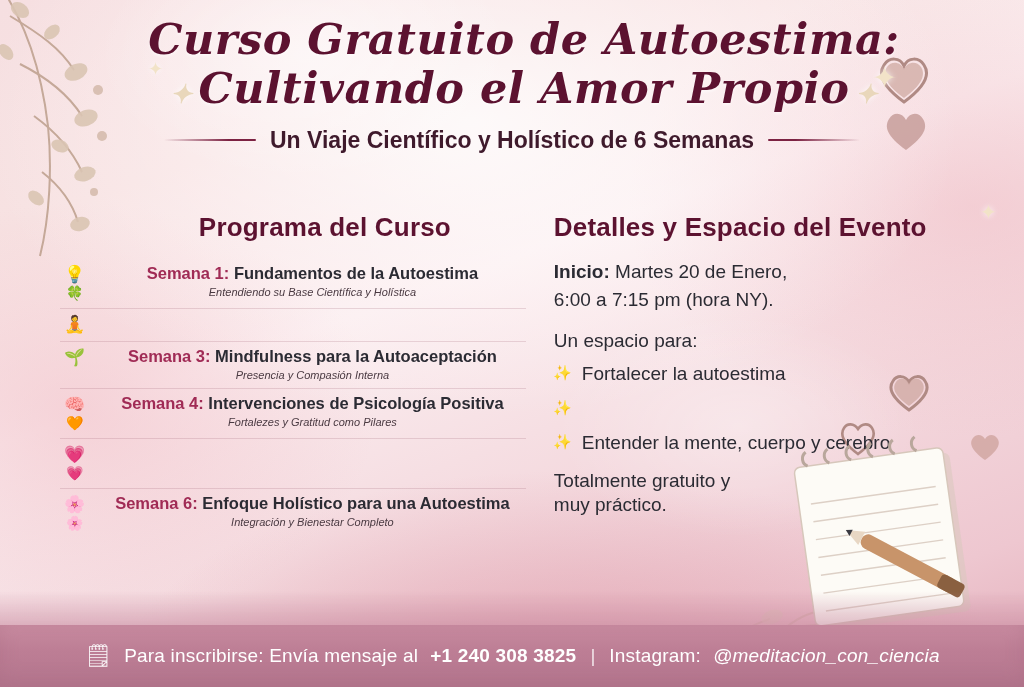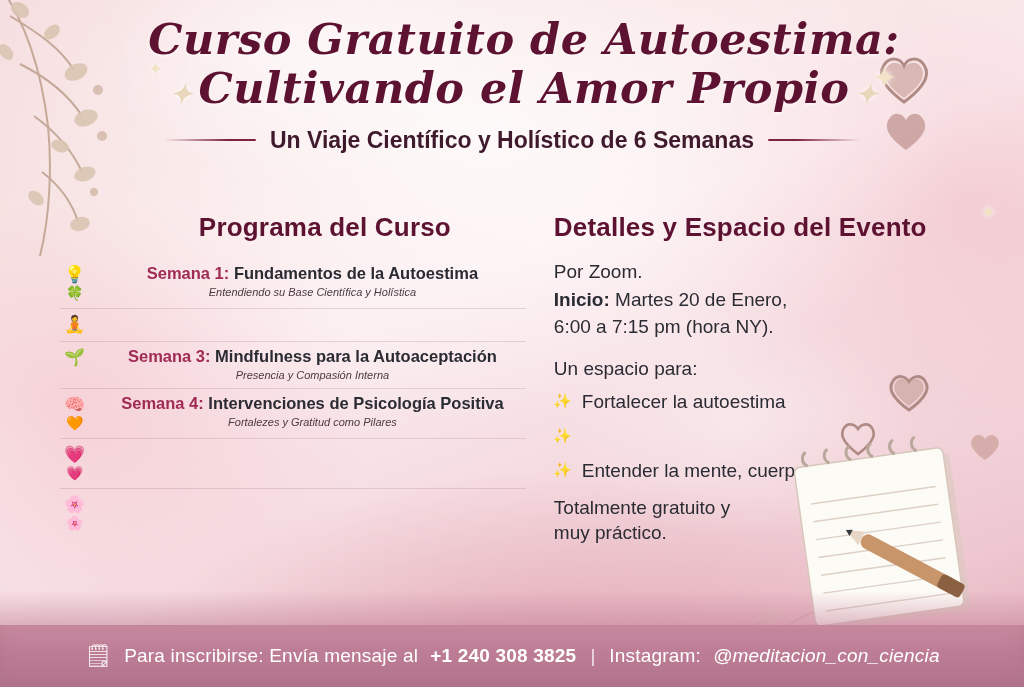--- a/index.html
+++ b/index.html
@@ -390,28 +390,31 @@
           <span class="ico">💗</span>
           <span class="ico small">💗</span>
         </div>
       </div>
 
       <div class="week">
         <div class="week-icons">
           <span class="ico">🌸</span>
           <span class="ico small">🌸</span>
         </div>
+        <div class="week-text">
+          <div class="week-main"><span class="week-label">Semana 6:</span><span class="week-title"> Enfoque Holístico para una Autoestima</span></div>
+          <div class="week-sub">Integración y Bienestar Completo</div>
+        </div>
       </div>
     </section>
 
     <section class="col-right">
       <h2 class="col-heading">Detalles y Espacio del Evento</h2>
 
       <div class="rc-block">
-        <div class="rc-line">Por Zoom.</div>
         <div class="rc-line"><span class="rc-strong">Inicio:</span><span> Martes 20 de Enero,</span></div>
         <div class="rc-line">6:00 a 7:15 pm (hora NY).</div>
       </div>
 
       <div class="rc-space"></div>
 
       <div class="rc-lead">Un espacio para:</div>
 
       <ul class="bullets">
         <li class="bullet">

